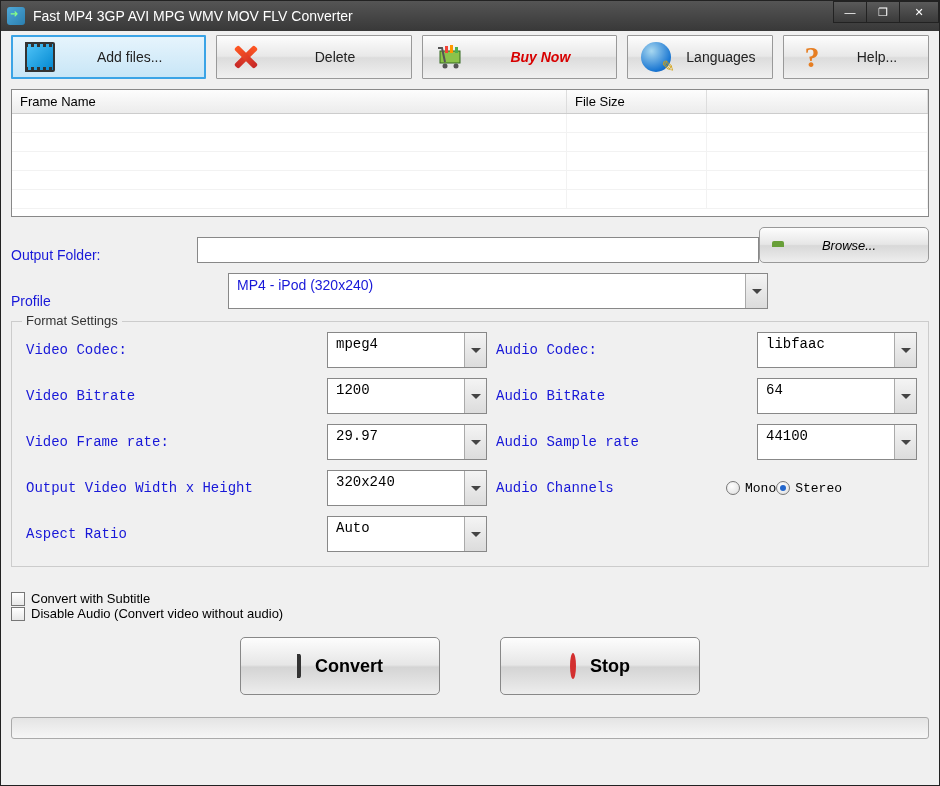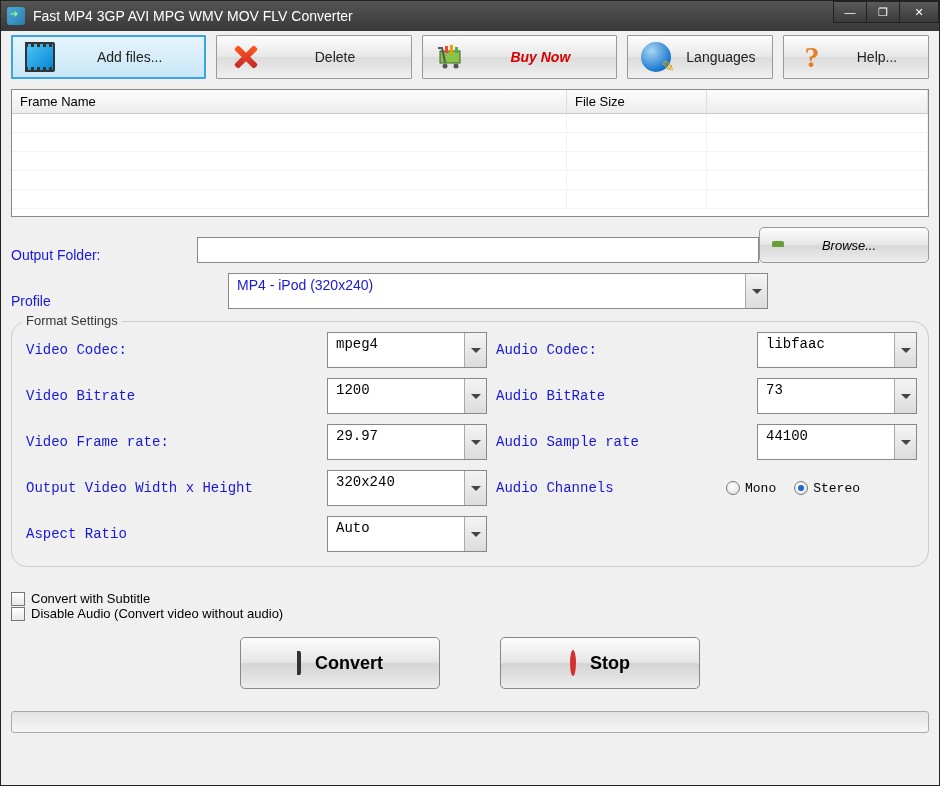--- a/index.html
+++ b/index.html
@@ -41,35 +41,35 @@
 .browse-btn { width: 170px; height: 36px; display: flex; align-items: center; background: linear-gradient(to bottom, #fdfdfd, #e6e6e6 48%, #d8d8d8 52%, #eee); border: 1px solid #999; border-radius: 5px; cursor: pointer; padding: 0 10px; gap: 10px; }
 .browse-btn .label { flex: 1; text-align: center; font-style: italic; }
 
 .combo { display: flex; height: 36px; border: 1px solid #888; background: linear-gradient(to bottom, #fdfdfd, #f0f0f0); cursor: pointer; margin-left: 31px; }
 .combo .combo-text { flex: 1; padding: 3px 8px; color: #1818d8; background: #fff; font-size: 14px; }
 .combo.small .combo-text { color: #000; }
 .combo .combo-arrow { width: 22px; background: linear-gradient(to bottom, #f4f4f4, #dcdcdc); border-left: 1px solid #aaa; display: flex; align-items: center; justify-content: center; }
 .combo .combo-arrow::after { content: ""; border-left: 5px solid transparent; border-right: 5px solid transparent; border-top: 5px solid #444; }
 .profile-combo { flex: 1; max-width: 540px; }
 
-.fieldset { border: 1px solid #ccc; border-radius: 16px; margin-top: 12px; padding: 10px 14px 14px 14px; position: relative; }
+.fieldset { border: 1px solid #ccc; border-radius: 0; margin-top: 12px; padding: 10px 14px 14px 14px; position: relative; }
 .fieldset-legend { position: absolute; top: -9px; left: 10px; background: #f0f0f0; padding: 0 4px; font-size: 13px; color: #333; }
 .settings-grid { display: grid; grid-template-columns: 270px 170px 30px 230px 170px; row-gap: 10px; align-items: center; font-family: Liberation Mono, monospace; }
 .settings-grid .blue-label { width: auto; }
 .settings-grid .combo { width: 160px; }
-.radio-group { display: flex; align-items: center; gap: 18px; }
+.radio-group { display: flex; align-items: center; }
 .radio { display: flex; align-items: center; gap: 5px; cursor: pointer; }
 .radio .dot { width: 14px; height: 14px; border-radius: 50%; border: 1px solid #777; background: radial-gradient(circle at 40% 35%, #fff, #ddd); display: flex; align-items: center; justify-content: center; }
 .radio.checked .dot::after { content: ""; width: 6px; height: 6px; border-radius: 50%; background: #2266cc; }
 
 .checkbox-row { display: flex; align-items: center; gap: 6px; margin-top: 0; }
 .checkbox { width: 14px; height: 14px; border: 1px solid #777; background: linear-gradient(to bottom, #fff, #e8e8e8); cursor: pointer; }
 
 .action-row { display: flex; gap: 60px; justify-content: center; margin-top: 16px; }
-.action-btn { width: 200px; height: 52px; display: flex; align-items: center; justify-content: center; gap: 14px; background: linear-gradient(to bottom, #fdfdfd, #e6e6e6 48%, #d4d4d4 52%, #ededed); border: 1px solid #888; border-radius: 5px; cursor: pointer; font-size: 18px; font-weight: bold; }
+.action-btn { width: 200px; height: 58px; display: flex; align-items: center; justify-content: center; gap: 14px; background: linear-gradient(to bottom, #fdfdfd, #e6e6e6 48%, #d4d4d4 52%, #ededed); border: 1px solid #888; border-radius: 5px; cursor: pointer; font-size: 18px; font-weight: bold; }
 
 .progress { height: 22px; border: 1px solid #aaa; background: linear-gradient(to bottom, #e4e4e4, #f6f6f6); border-radius: 3px; margin-top: 22px; }
 
 
 .icon-film { width: 30px; height: 30px; background: linear-gradient(135deg, #4fc3f7, #0288d1); border: 2px solid #333; border-radius: 2px; position: relative; }
 .icon-film::before, .icon-film::after { content: ""; position: absolute; left: -2px; right: -2px; height: 5px; background: repeating-linear-gradient(90deg, #333 0 3px, transparent 3px 6px); }
 .icon-film::before { top: -2px; } .icon-film::after { bottom: -2px; }
 .icon-x { width: 28px; height: 28px; position: relative; }
 .icon-x::before, .icon-x::after { content: ""; position: absolute; left: 12px; top: 0; width: 6px; height: 28px; background: linear-gradient(to bottom, #ff5722, #c62828); border-radius: 2px; }
 .icon-x::before { transform: rotate(45deg); } .icon-x::after { transform: rotate(-45deg); }
@@ -207,21 +207,21 @@
           </div>
 
         <div class="blue-label">Video Bitrate</div>
         <div class="combo small">
             <div class="combo-text">1200</div>
             <div class="combo-arrow"></div>
           </div>
         <div></div>
         <div class="blue-label">Audio BitRate</div>
         <div class="combo small">
-            <div class="combo-text">73</div>
+            <div class="combo-text">64</div>
             <div class="combo-arrow"></div>
           </div>
 
         <div class="blue-label">Video Frame rate:</div>
         <div class="combo small">
             <div class="combo-text">29.97</div>
             <div class="combo-arrow"></div>
           </div>
         <div></div>
         <div class="blue-label">Audio Sample rate</div>

